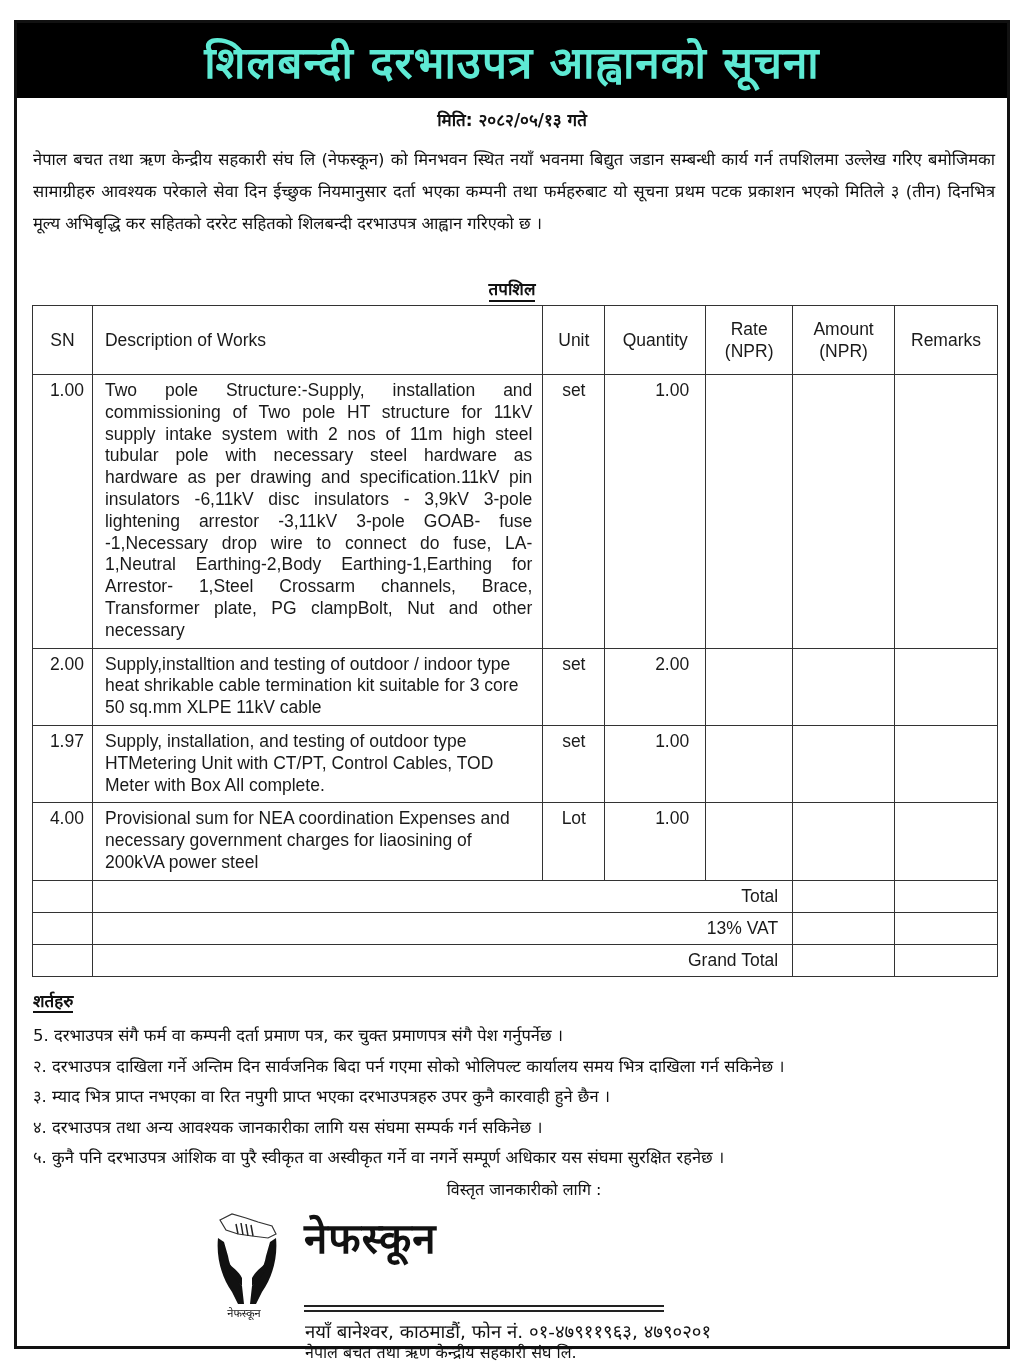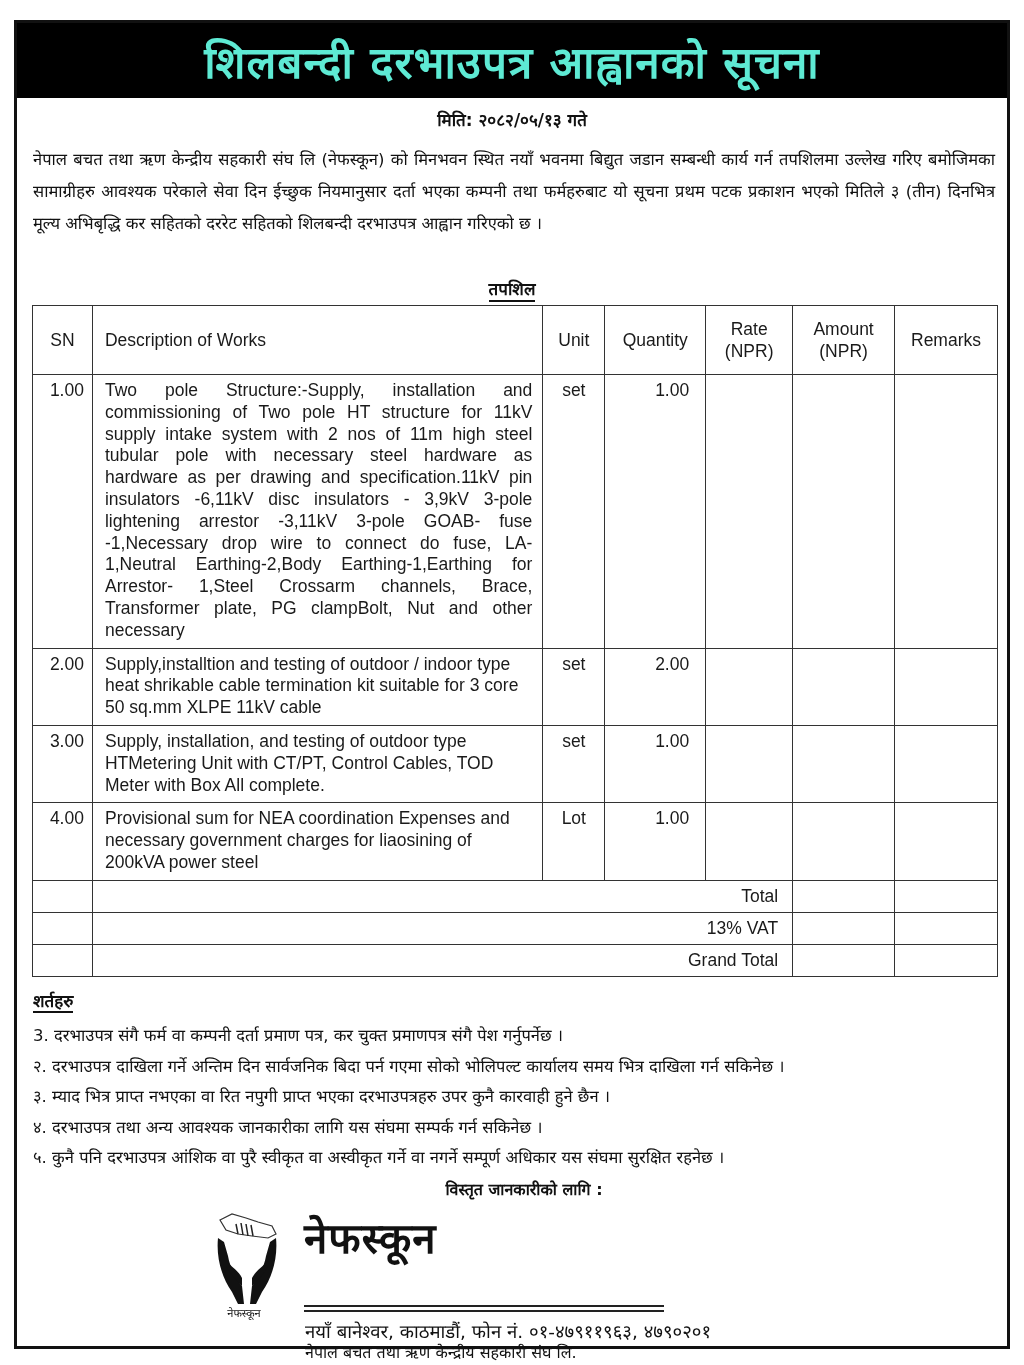--- a/index.html
+++ b/index.html
@@ -29,21 +29,21 @@
   table.works td.qty { text-align: right; padding: 5px 16px 0 0; }
   table.works td.sum-label { text-align: right; padding: 4px 14px 4px 0; height: 23px; vertical-align: middle; }
 
   .conditions-heading { position: absolute; left: 16px; top: 966px; font-size: 17px; font-weight: bold; }
   .conditions-heading span { border-bottom: 2px solid #111; }
   .conditions { position: absolute; left: 16px; top: 998px; width: 975px; margin: 0; padding: 0; list-style: none;
                 font-size: 16.5px; line-height: 30.5px; }
   .conditions li { white-space: nowrap; }
 
   .contact-caption { position: absolute; left: 0; top: 1155px; width: 990px; text-align: center;
-                     font-size: 16px; font-weight: bold; padding-left: 24px; box-sizing: border-box; }
+                     font-size: 16px; font-weight: normal; padding-left: 24px; box-sizing: border-box; }
   .logo { position: absolute; left: 195px; top: 1185px; width: 70px; height: 120px; }
   .logo-caption { position: absolute; left: 192px; top: 1282px; width: 70px; text-align: center; font-size: 11px; }
   .org-short { position: absolute; left: 287px; top: 1192px; font-size: 42px; font-weight: bold; letter-spacing: 1px; line-height: 48px; }
   .org-full { position: absolute; left: 288px; top: 1317px; font-size: 16px; line-height: 26px; }
   .rule { position: absolute; left: 287px; width: 360px; border-top: 2px solid #222; }
   .org-address { position: absolute; left: 288px; top: 1296px; font-size: 18.5px; line-height: 26px; }
 </style>
 </head>
 <body>
 
@@ -100,21 +100,21 @@
       <tr style="height:75px">
         <td class="sn">2.00</td>
         <td class="desc" style="text-align:left">Supply,installtion and testing of outdoor / indoor type heat shrikable cable termination kit suitable for 3 core 50 sq.mm XLPE 11kV cable</td>
         <td class="unit">set</td>
         <td class="qty">2.00</td>
         <td></td>
         <td></td>
         <td></td>
       </tr>
       <tr style="height:75px">
-        <td class="sn">3.00</td>
+        <td class="sn">1.97</td>
         <td class="desc" style="text-align:left">Supply, installation, and testing of outdoor type HTMetering Unit with CT/PT, Control Cables, TOD Meter with Box All complete.</td>
         <td class="unit">set</td>
         <td class="qty">1.00</td>
         <td></td>
         <td></td>
         <td></td>
       </tr>
       <tr style="height:75px">
         <td class="sn">4.00</td>
         <td class="desc" style="text-align:left">Provisional sum for NEA coordination Expenses and necessary government charges for liaosining of 200kVA power steel</td>
@@ -142,21 +142,21 @@
         <td></td>
         <td></td>
       </tr>
     </tbody>
   </table>
 
   <div class="conditions-heading">
     <span>शर्तहरु</span>
   </div>
   <ul class="conditions">
-    <li>3. दरभाउपत्र संगै फर्म वा कम्पनी दर्ता प्रमाण पत्र, कर चुक्त प्रमाणपत्र संगै पेश गर्नुपर्नेछ ।</li>
+    <li>5. दरभाउपत्र संगै फर्म वा कम्पनी दर्ता प्रमाण पत्र, कर चुक्त प्रमाणपत्र संगै पेश गर्नुपर्नेछ ।</li>
     <li>२. दरभाउपत्र दाखिला गर्ने अन्तिम दिन सार्वजनिक बिदा पर्न गएमा सोको भोलिपल्ट कार्यालय समय भित्र दाखिला गर्न सकिनेछ ।</li>
     <li>३. म्याद भित्र प्राप्त नभएका वा रित नपुगी प्राप्त भएका दरभाउपत्रहरु उपर कुनै कारवाही हुने छैन ।</li>
     <li>४. दरभाउपत्र तथा अन्य आवश्यक जानकारीका लागि यस संघमा सम्पर्क गर्न सकिनेछ ।</li>
     <li>५. कुनै पनि दरभाउपत्र आंशिक वा पुरै स्वीकृत वा अस्वीकृत गर्ने वा नगर्ने सम्पूर्ण अधिकार यस संघमा सुरक्षित रहनेछ ।</li>
   </ul>
 
   <div class="contact-caption">विस्तृत जानकारीको लागि :</div>
 
   <svg class="logo" viewBox="0 0 70 120">
     <path d="M8 12 L20 6 L34 10 L46 14 L60 18 L64 26 L56 30 L40 28 L26 26 L14 22 Z" fill="none" stroke="#333" stroke-width="1.2"></path>

